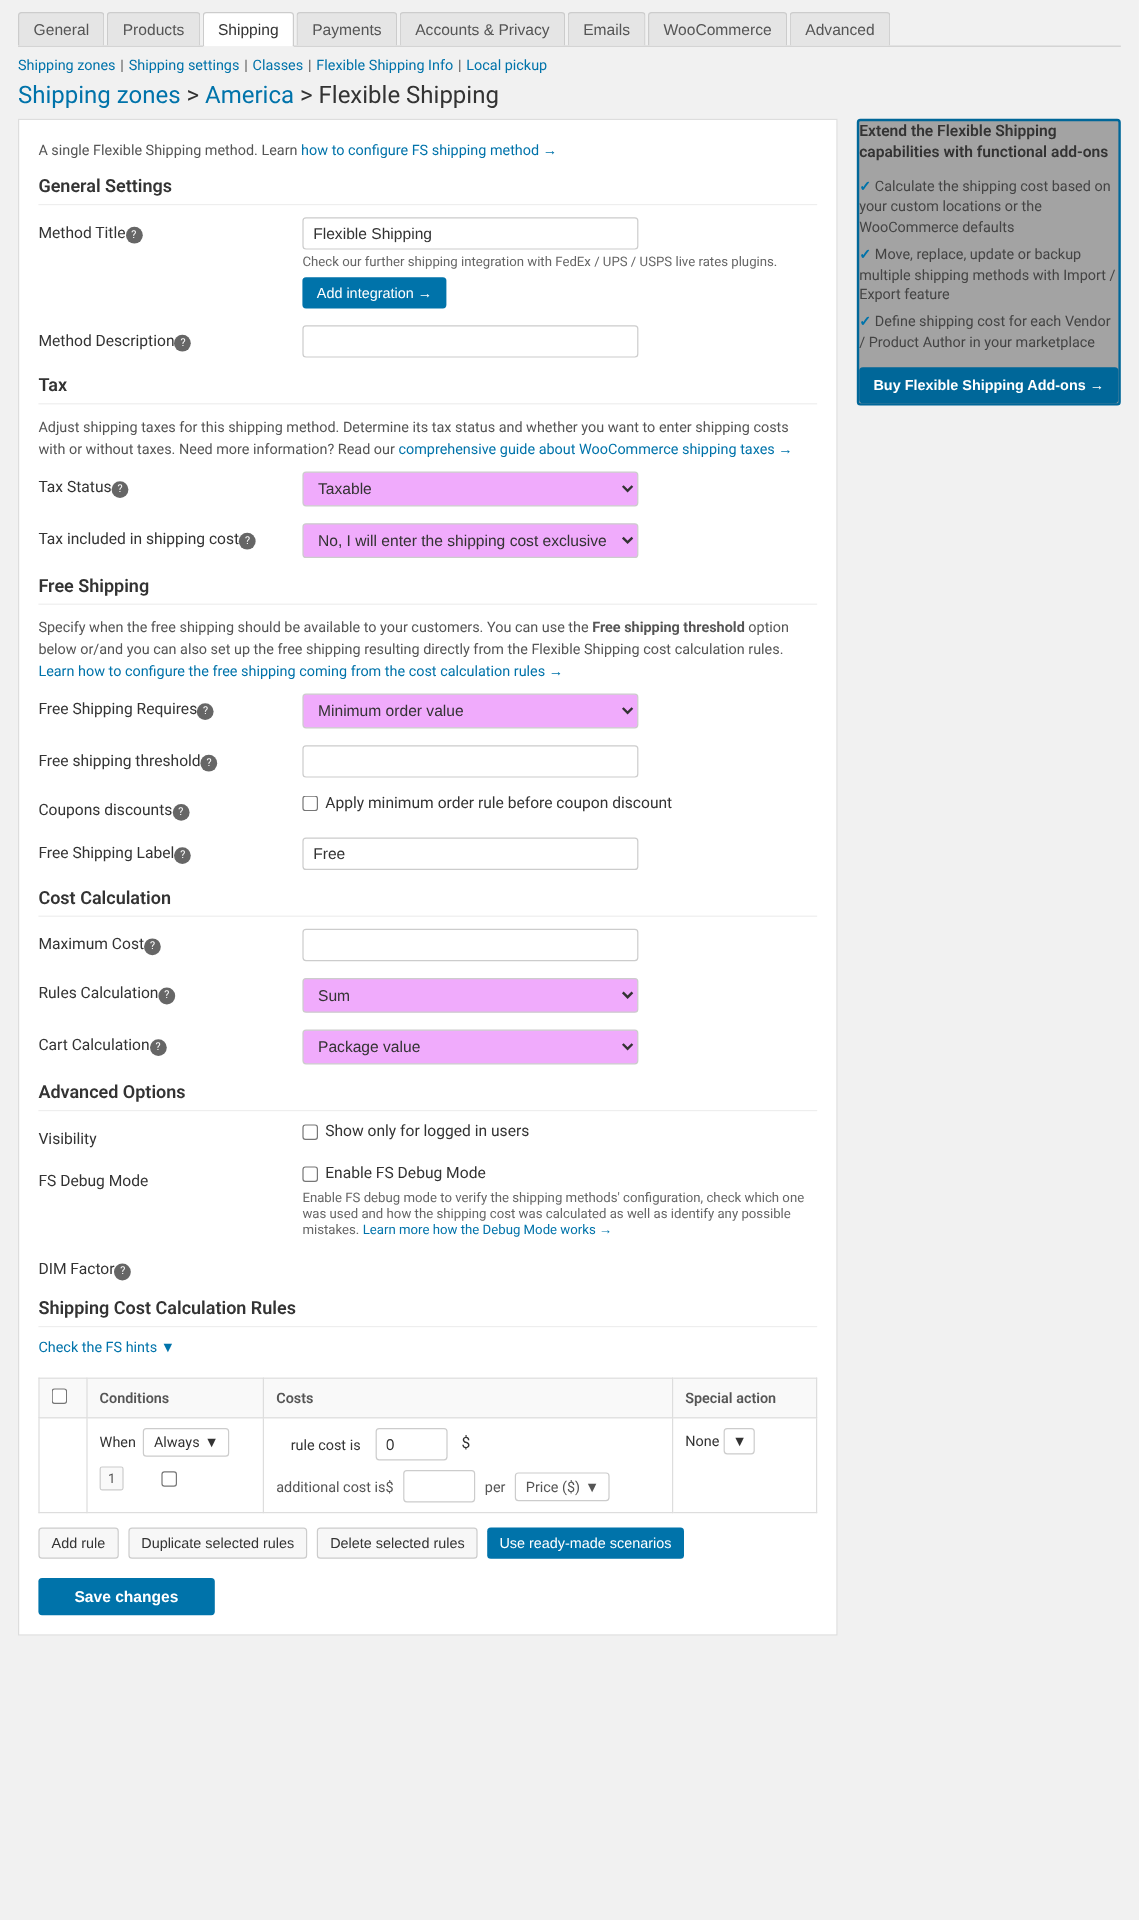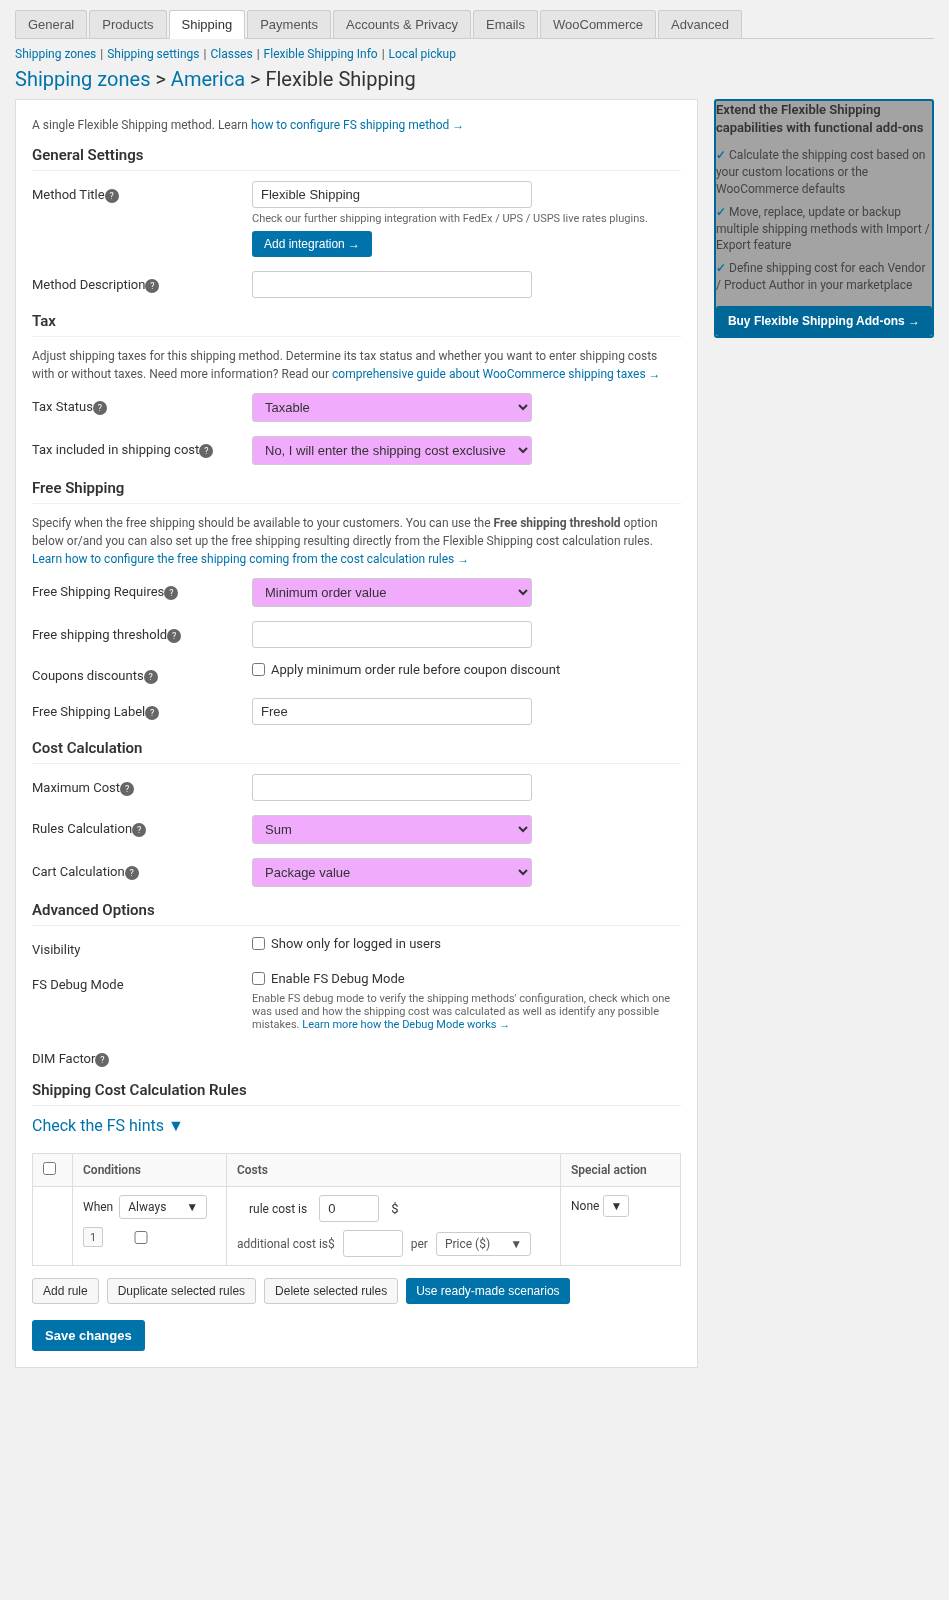--- a/index.html
+++ b/index.html
@@ -271,31 +271,31 @@
       margin-top: 12px;
     }
     
     .save-bar {
       margin-top: 16px;
     }
     .btn-save {
       background: #0073aa;
       color: #fff;
       border: none;
-      padding: 8px 13px;
+      padding: 8px 30px;
       border-radius: 3px;
       cursor: pointer;
       font-size: 13px;
       font-weight: 600;
     }
     
     .hints-link {
       color: #0073aa;
       text-decoration: none;
-      font-size: 16px;
+      font-size: 12px;
       cursor: pointer;
       display: inline-flex;
       align-items: center;
       gap: 4px;
       margin-bottom: 8px;
     }
     .additional-cost-row {
       display: flex;
       align-items: center;
       gap: 8px;
@@ -323,21 +323,21 @@
       height: 20px;
       border: 1px solid #ccc;
       border-radius: 2px;
       font-size: 11px;
       color: #555;
       background: #f9f9f9;
     }
     .dropdown-inline {
       display: inline-flex;
       align-items: center;
-      gap: 20px;
+      gap: 4px;
       border: 1px solid #ccc;
       border-radius: 3px;
       padding: 4px 8px;
       background: #fff;
       cursor: pointer;
       font-size: 12px;
     }
   </style>
 </head>
 <body>

